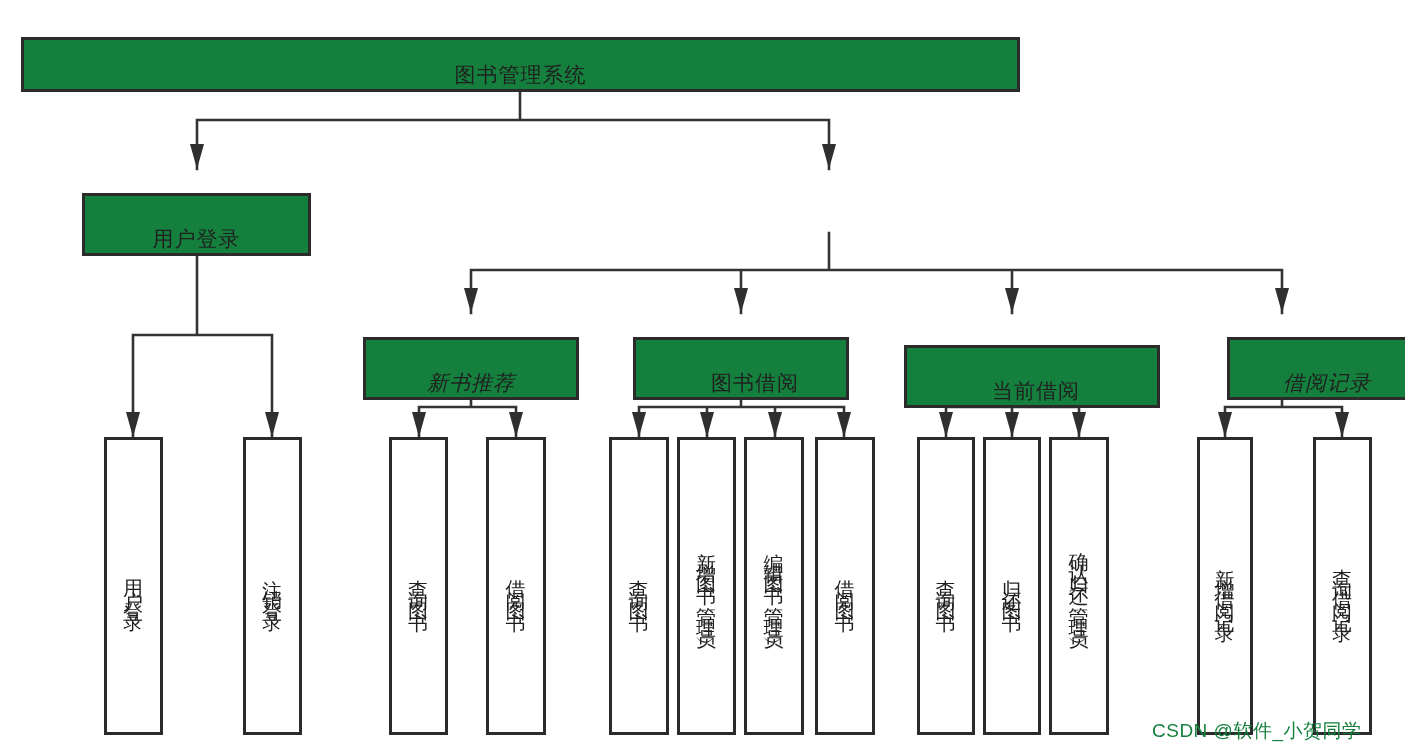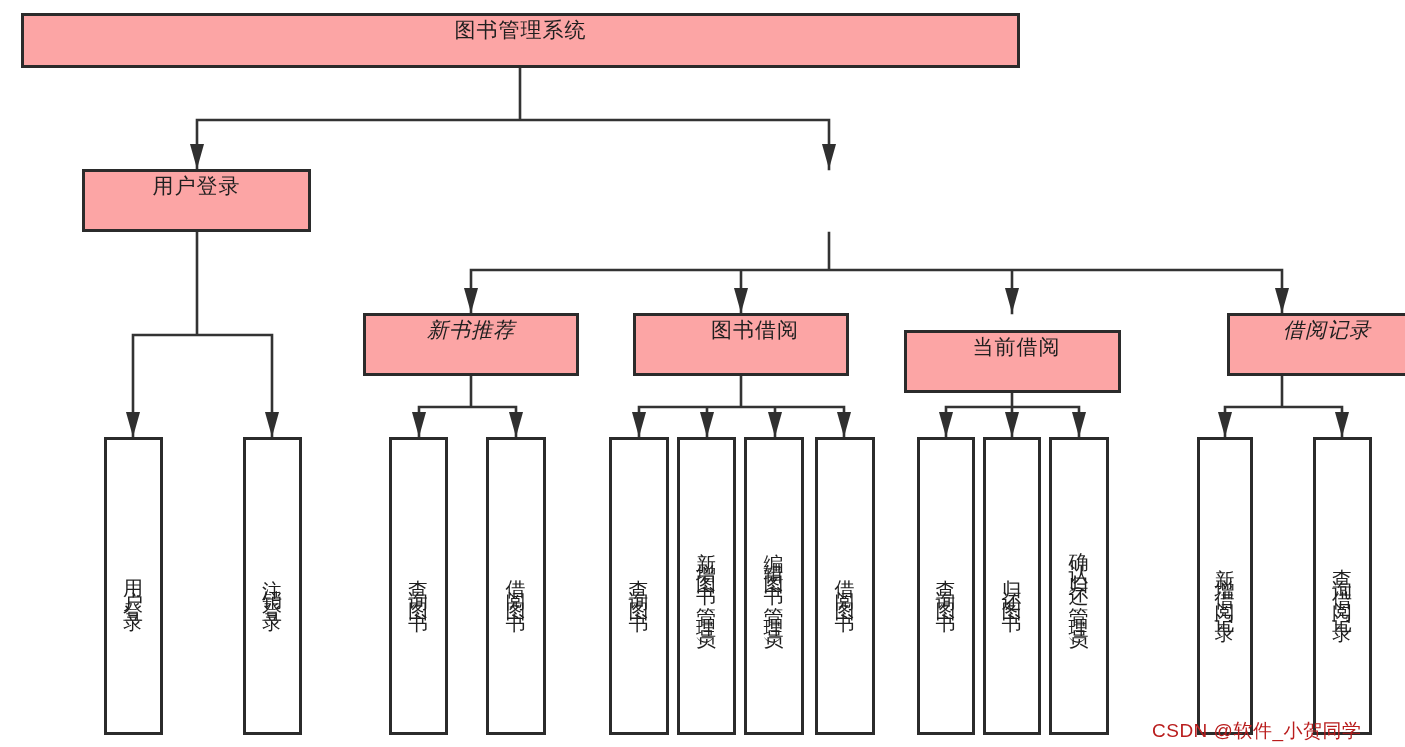--- a/index.html
+++ b/index.html
@@ -4,35 +4,35 @@
 <style>
   html,body{margin:0;padding:0;background:#ffffff;}
   #stage{
     position:relative;width:1405px;height:747px;background:#ffffff;overflow:hidden;
     font-family:"Liberation Sans","DejaVu Sans",sans-serif;color:#1f1f1f;
   }
   #connectors{position:absolute;left:0;top:0;width:1405px;height:747px;}
   #connectors path{fill:none;stroke:#333333;stroke-width:2.6;stroke-linecap:square;}
   #connectors polygon{fill:#2f2f2f;stroke:none;}
   .node{
-    position:absolute;box-sizing:border-box;background:#fca5a5;border:3px solid #2b2b2b;
-    display:flex;align-items:flex-start;justify-content:center;
-    font-size:21px;letter-spacing:1px;white-space:nowrap;
+    position:absolute;box-sizing:border-box;background:#15803d;border:3px solid #2b2b2b;
+    display:flex;align-items:flex-end;justify-content:center;
+    font-size:21px;letter-spacing:1px;white-space:nowrap;margin-top:24px;
   }
   .leaf{
     position:absolute;box-sizing:border-box;background:#ffffff;border:3px solid #2b2b2b;
     display:flex;align-items:center;justify-content:center;
   }
   .leaf span{
     writing-mode:vertical-rl;text-orientation:mixed;
     font-size:20px;letter-spacing:11px;line-height:1;
   }
   #watermark{
     position:absolute;left:1152px;top:718px;z-index:5;
-    font-size:19px;color:#b91c1c;letter-spacing:0.5px;white-space:nowrap;
+    font-size:19px;color:#15803d;letter-spacing:0.5px;white-space:nowrap;
   }
 </style>
 </head>
 <body>
 
 <div id="stage">
 
   <svg id="connectors" viewBox="0 0 1405 747" xmlns="http://www.w3.org/2000/svg">
 
     <path d="M520 68 V120 M197 169 V120 H829 V169"></path>
@@ -76,21 +76,21 @@
   <div class="node" style="left:82px;top:169px;width:229px;height:63px;">
     <span>用户登录</span>
   </div>
 
   <div class="node" style="left:363px;top:313px;width:216px;height:63px;font-style:italic;">
     <span>新书推荐</span>
   </div>
   <div class="node" style="left:633px;top:313px;width:216px;height:63px;padding-left:28px;">
     <span>图书借阅</span>
   </div>
-  <div class="node" style="left:904px;top:330px;width:217px;height:63px;padding-left:8px;">
+  <div class="node" style="left:904px;top:321px;width:256px;height:63px;padding-left:8px;">
     <span>当前借阅</span>
   </div>
   <div class="node" style="left:1227px;top:313px;width:200px;height:63px;font-style:italic;">
     <span>借阅记录</span>
   </div>
 
   <div class="leaf" style="left:104px;top:437px;width:59px;height:298px;">
     <span>用户登录</span>
   </div>
   <div class="leaf" style="left:243px;top:437px;width:59px;height:298px;">

